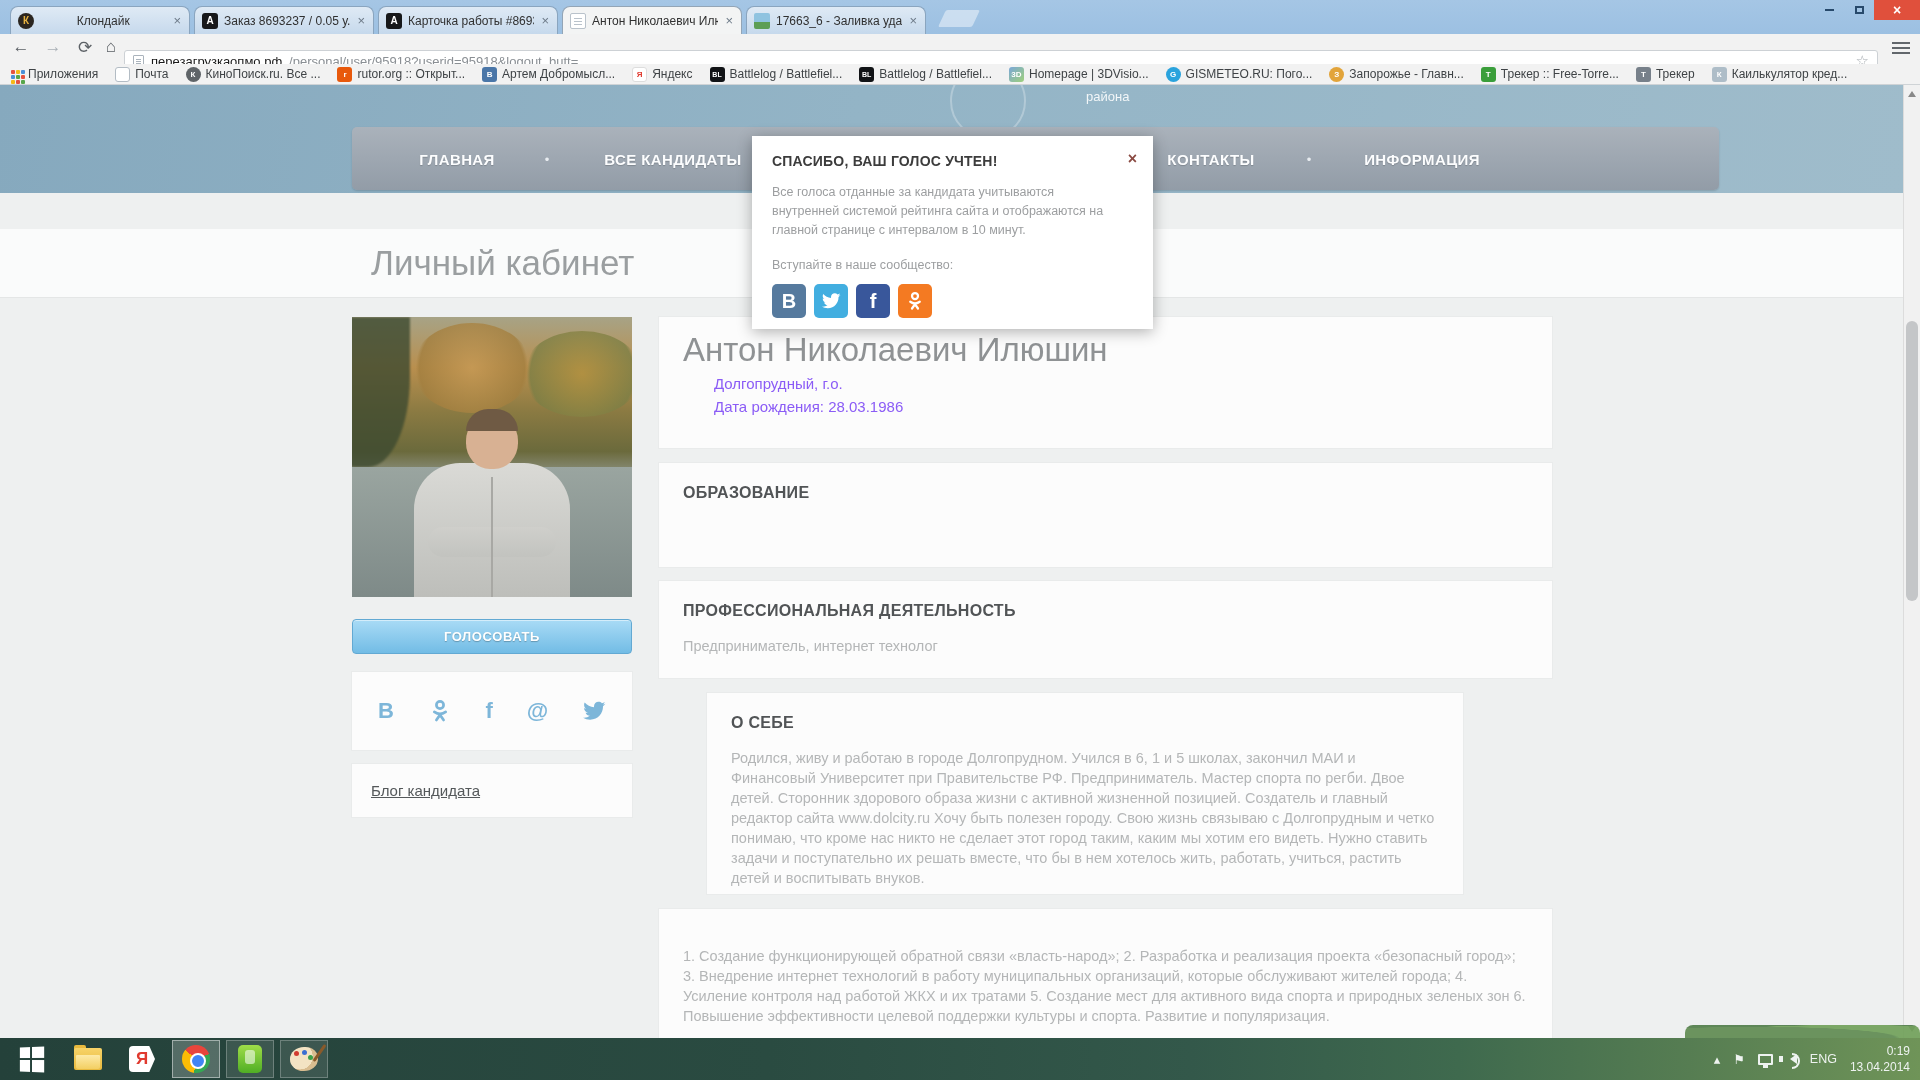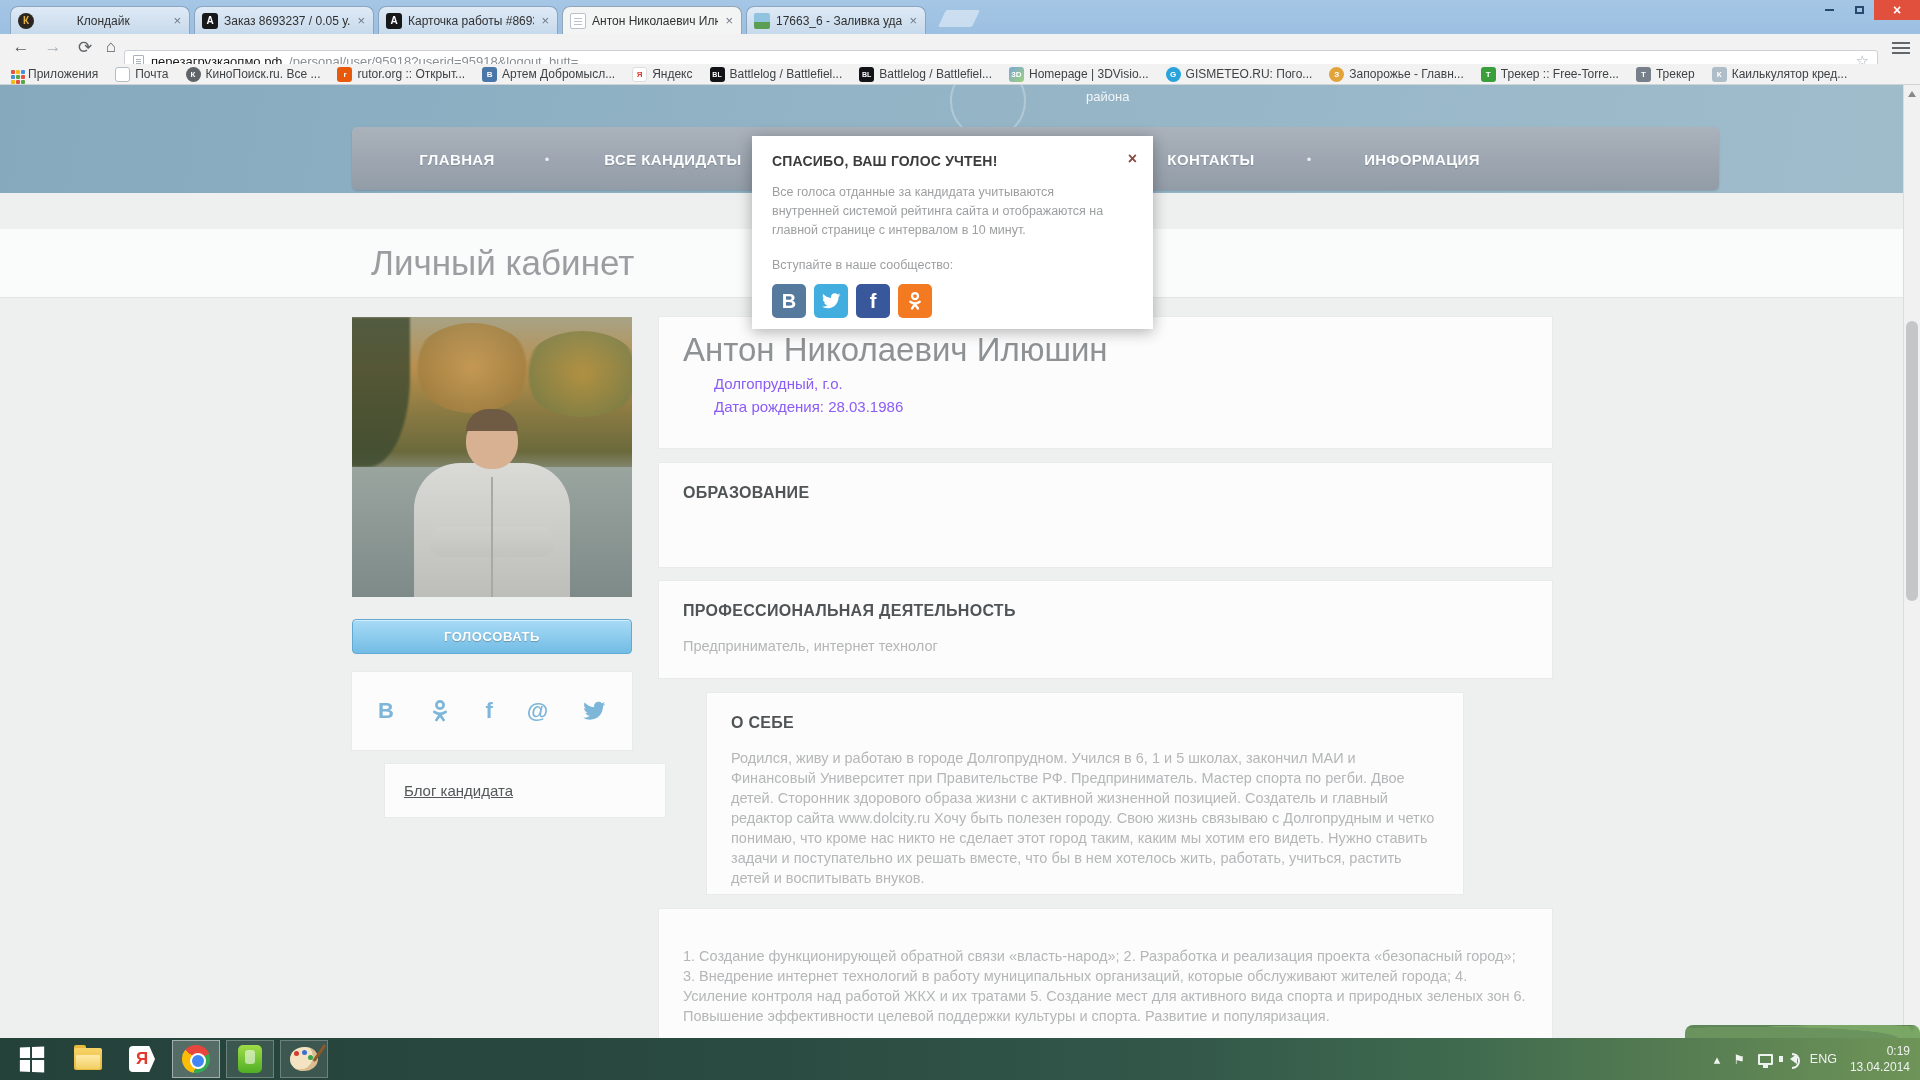--- a/index.html
+++ b/index.html
@@ -112,21 +112,21 @@
   .photo .arms { position:absolute; left:76px; top:210px; width:128px; height:30px; border-radius:16px;
     background:linear-gradient(#cfcfcb,#c2c3bf); }
 
   .vote-btn { position:absolute; left:352px; top:534px; width:280px; height:35px; border-radius:4px;
     background:linear-gradient(#a9dbf6,#72bce5); border:1px solid #62a9d3; display:flex; align-items:center;
     justify-content:center; font-size:13px; font-weight:bold; color:#fff; letter-spacing:.6px;
     text-shadow:0 1px 1px rgba(0,0,0,.25); box-shadow:inset 0 1px 0 rgba(255,255,255,.5); cursor:pointer; }
   .social-card { left:352px; top:587px; width:280px; height:78px; display:flex; align-items:center;
     justify-content:space-between; padding:0 26px; }
   .s-ico { color:#7db6d9; font-size:22px; font-weight:bold; display:flex; align-items:center; justify-content:center; }
-  .blog-card { left:352px; top:679px; width:280px; height:53px; display:flex; align-items:center; padding:16px 19px;margin-left:33px; }
+  .blog-card { left:352px; top:679px; width:280px; height:53px; display:flex; align-items:center; padding:16px 19px; }
   .blog-link { font-size:15px; color:#54585a; text-decoration:underline; cursor:pointer; }
 
   
   .name-card { left:659px; top:232px; width:893px; height:131px; padding:14px 24px; }
   .person-name { font-size:33px; color:#8f9294; font-weight:400; }
   .person-line { font-size:15px; color:#8b5cf6; margin-top:6px;margin-left:31px; }
   .person-line:first-of-type { margin-top:16px; }
   .sec-card-1 { left:659px; top:378px; width:893px; height:104px; padding:21px 24px; }
   .sec-card-2 { left:659px; top:496px; width:893px; height:97px; padding:21px 24px; }
   .sec-card-3 { left:659px; top:608px; width:756px; height:201px; padding:21px 24px;margin-left:48px; }

